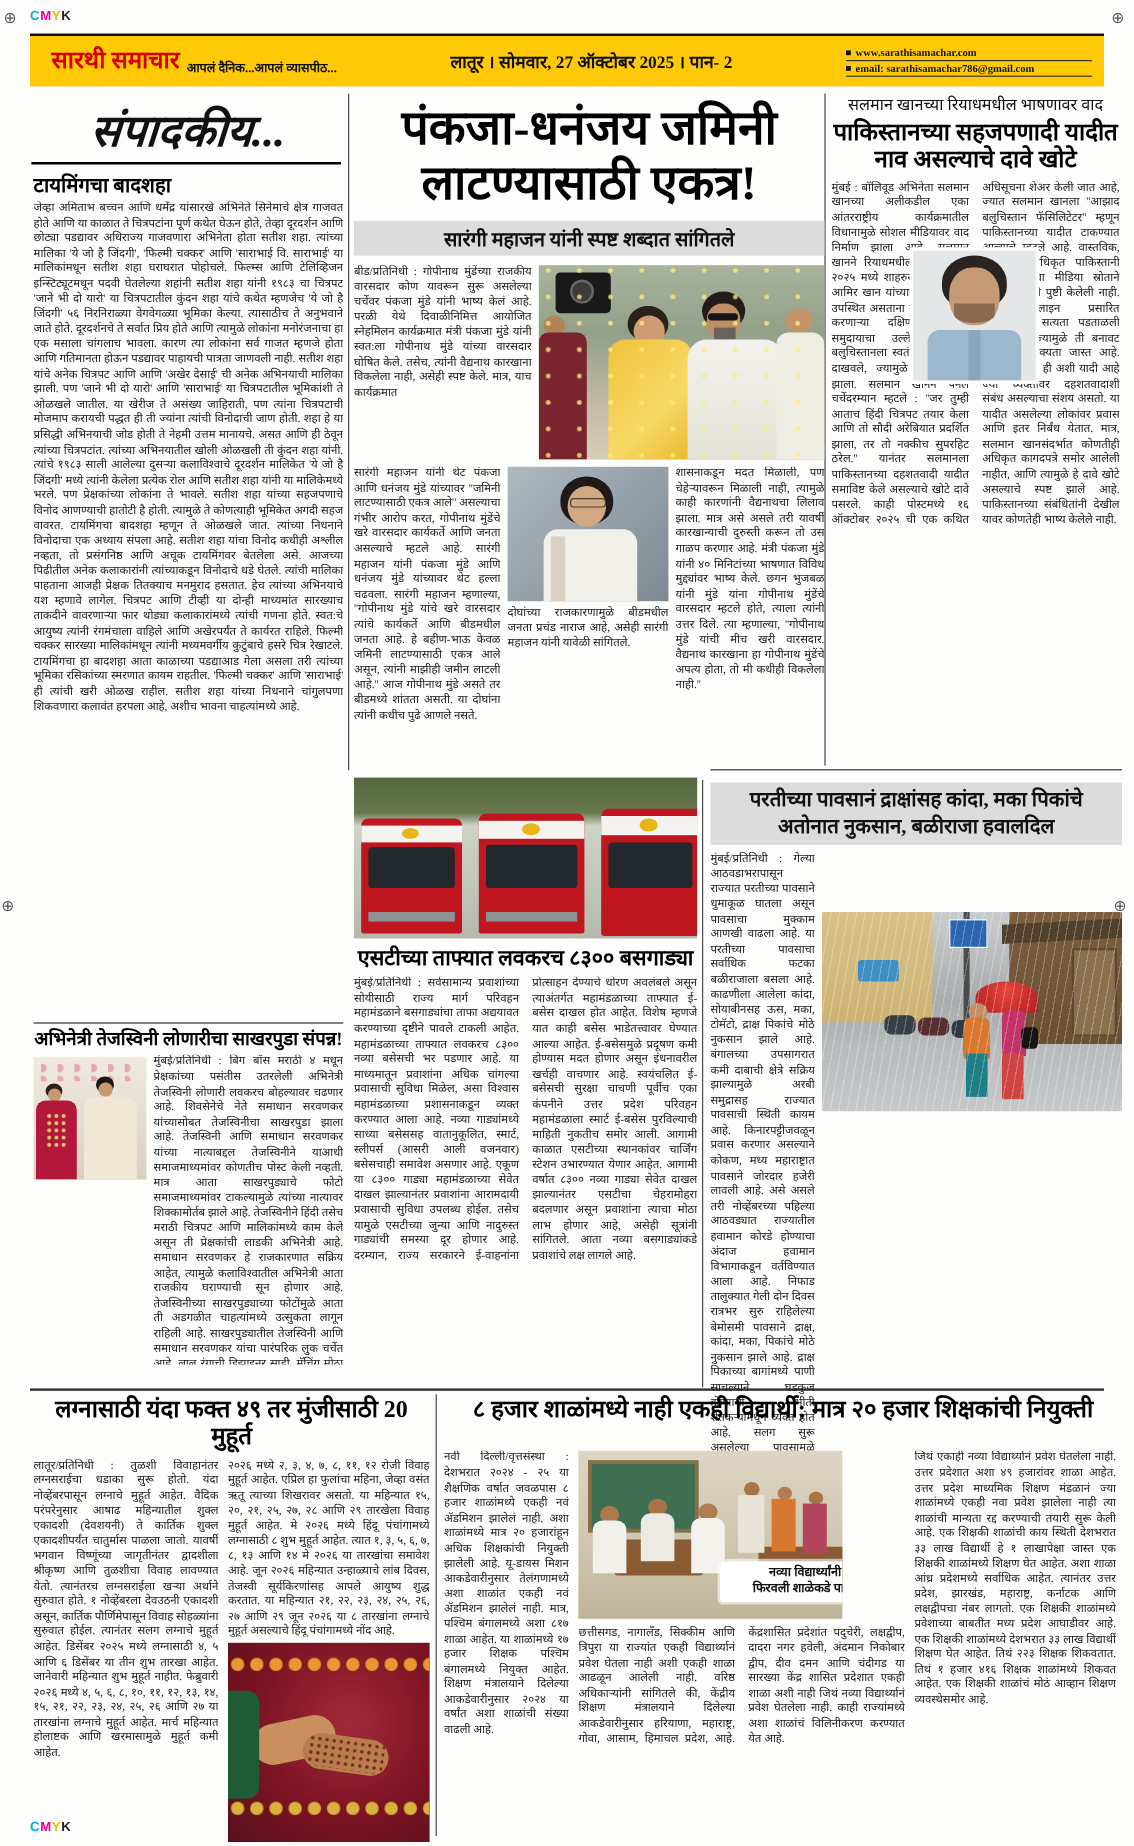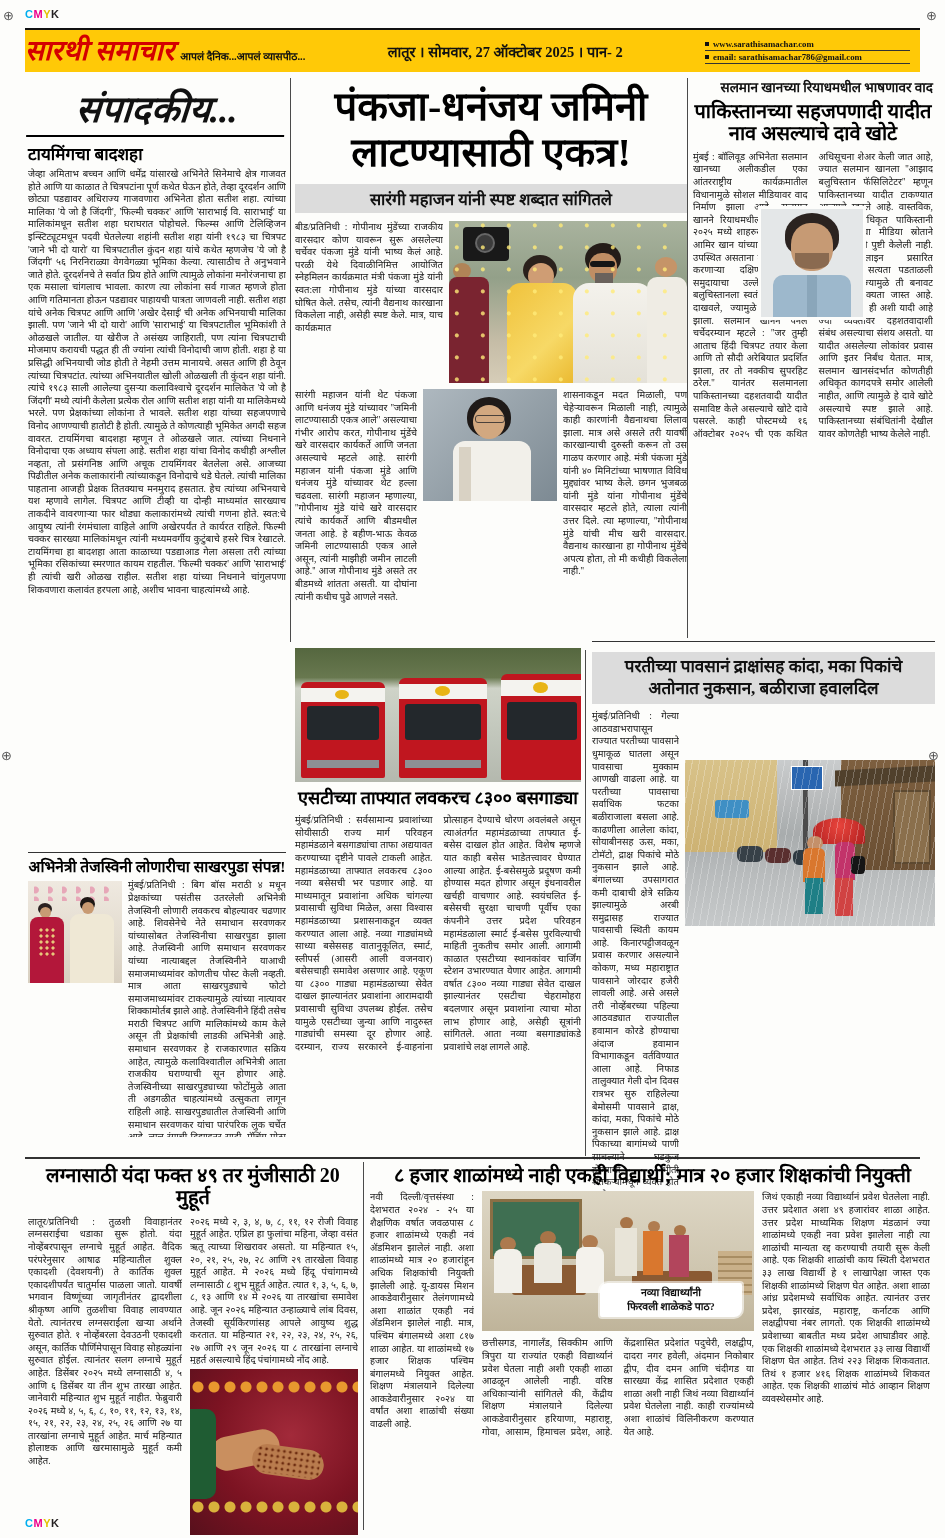--- a/index.html
+++ b/index.html
@@ -3,28 +3,28 @@
 <meta charset="utf-8">
 <style>
   html,body{margin:0;padding:0;}
   body{width:945px;height:1538px;position:relative;background:#fdfdfb;font-family:"Liberation Serif",serif;color:#111;overflow:hidden;}
   .abs{position:absolute;}
   .vrule{position:absolute;width:1px;background:#4a4a4a;}
   .hrule{position:absolute;height:1px;background:#333;}
   .body-text{font-size:9.5px;line-height:12.6px;text-align:justify;color:#1a1a1a;overflow:hidden;}
   .cols2{column-count:2;column-gap:11px;}
   .headline{font-weight:bold;color:#000;line-height:1.12;}
-  .kicker{font-weight:bold;text-align:right;}
+  .kicker{font-weight:normal;text-align:center;}
   .subbar{background:#dcdcdc;font-weight:bold;text-align:center;}
   .mark{color:#555;font-size:13px;font-family:"DejaVu Sans",sans-serif;}
   .cmyk span{font-weight:bold;font-size:11px;font-family:"Liberation Sans",sans-serif;letter-spacing:.5px;}
   .c-c{color:#00aeef}.c-m{color:#ec008c}.c-y{color:#e3c000}.c-k{color:#231f20}
   
   .masthead{position:absolute;left:25px;top:28px;width:895px;height:42px;background:#ffc907;border-top:2px solid #111;display:flex;align-items:center;}
-  .mast-title{color:#d40000;font-weight:bold;font-size:28px;line-height:1;white-space:nowrap;font-style:italic;}
+  .mast-title{color:#d40000;font-weight:bold;font-size:20px;line-height:1;padding-left:18px;white-space:nowrap;}
   .mast-tag{font-size:10.5px;font-weight:bold;color:#111;padding-left:6px;padding-top:10px;white-space:nowrap;}
   .mast-date{flex:1;text-align:center;font-weight:bold;font-size:14.5px;color:#111;white-space:nowrap;}
   .mast-contact{width:205px;font-size:8.8px;font-weight:bold;color:#111;padding-right:10px;}
   .mast-contact .row{display:flex;align-items:center;border-bottom:1px solid #333;padding:1px 0;}
   .sqbullet{display:inline-block;width:4px;height:4px;background:#111;margin-right:4px;flex:none;}
   
   .ph{position:absolute;overflow:hidden;}
   .ph *{position:absolute;}
   .cap-box{background:#fff;border-radius:8px 2px 8px 2px;text-align:center;font-weight:bold;font-size:10.5px;line-height:14px;padding:3px 5px;box-shadow:0 0 0 2px rgba(255,255,255,.6);}
 </style>
@@ -111,20 +111,21 @@
   <div style="display:flex;margin-top:6px;">
     <div class="body-text" style="width:122px;height:220px;flex:none;">सारंगी महाजन यांनी थेट पंकजा आणि धनंजय मुंडे यांच्यावर ''जमिनी लाटण्यासाठी एकत्र आले'' असल्याचा गंभीर आरोप करत, गोपीनाथ मुंडेंचे खरे वारसदार कार्यकर्ते आणि जनता असल्याचे म्हटले आहे. सारंगी महाजन यांनी पंकजा मुंडे आणि धनंजय मुंडे यांच्यावर थेट हल्ला चढवला. सारंगी महाजन म्हणाल्या, ''गोपीनाथ मुंडे यांचे खरे वारसदार त्यांचे कार्यकर्ते आणि बीडमधील जनता आहे. हे बहीण-भाऊ केवळ जमिनी लाटण्यासाठी एकत्र आले असून, त्यांनी माझीही जमीन लाटली आहे.'' आज गोपीनाथ मुंडे असते तर बीडमध्ये शांतता असती. या दोघांना त्यांनी कधीच पुढे आणले नसते.</div>
     <div style="width:134px;flex:none;margin:0 6px;">
       <div class="ph" style="position:relative;width:134px;height:112px;background:linear-gradient(135deg,#aeb8bf 0%,#7d8a93 100%);">
         <div style="left:44px;top:8px;width:44px;height:40px;border-radius:50% 50% 45% 45%;background:#1f1a18;"></div>
         <div style="left:50px;top:16px;width:32px;height:34px;border-radius:50%;background:#d2a880;"></div>
         <div style="left:52px;top:26px;width:28px;height:6px;border:1.5px solid #4a413b;border-radius:3px;background:transparent;"></div>
         <div style="left:30px;top:52px;width:78px;height:60px;border-radius:12px 12px 0 0;background:#f2f0ea;"></div>
         <div style="left:36px;top:58px;width:12px;height:54px;background:#d9d2c4;"></div>
       </div>
+      <div class="body-text" style="height:102px;margin-top:4px;">दोघांच्या राजकारणामुळे बीडमधील जनता प्रचंड नाराज आहे, असेही सारंगी महाजन यांनी यावेळी सांगितले.</div>
     </div>
     <div class="body-text" style="width:124px;height:220px;flex:none;">शासनाकडून मदत मिळाली, पण चेहेऱ्यावरून मिळाली नाही, त्यामुळे काही कारणांनी वैद्यनाथचा लिलाव झाला. मात्र असे असले तरी यावर्षी कारखान्याची दुरुस्ती करून तो उस गाळप करणार आहे. मंत्री पंकजा मुंडे यांनी ४० मिनिटांच्या भाषणात विविध मुद्द्यांवर भाष्य केले. छगन भुजबळ यांनी मुंडे यांना गोपीनाथ मुंडेंचे वारसदार म्हटले होते, त्याला त्यांनी उत्तर दिले. त्या म्हणाल्या, ''गोपीनाथ मुंडे यांची मीच खरी वारसदार. वैद्यनाथ कारखाना हा गोपीनाथ मुंडेंचे अपत्य होता, तो मी कधीही विकलेला नाही.''</div>
   </div>
 </div>
 
 <div class="ph" style="left:295px;top:648px;width:286px;height:134px;background:linear-gradient(180deg,#55673f 0%,#68784f 22%,#cfd3c8 30%,#c3c8bd 60%,#b4b8ae 100%);">
   <div style="left:6px;top:34px;width:84px;height:96px;background:#c0161f;border-radius:6px 6px 2px 2px;"></div>
   <div style="left:6px;top:40px;width:84px;height:14px;background:#f4f3ef;"></div>
   <div style="left:40px;top:42px;width:14px;height:9px;border-radius:50%;background:#e8b416;"></div>
   <div style="left:12px;top:58px;width:72px;height:34px;background:#23282c;border-radius:3px;"></div>
@@ -200,24 +201,24 @@
         <div style="left:0px;top:10px;width:168px;height:16px;background:radial-gradient(circle at 8px 8px,#e8982e 5px,transparent 6px) 0 0/16px 16px repeat;"></div>
         <div style="left:0px;top:130px;width:168px;height:16px;background:radial-gradient(circle at 8px 8px,#d9b23c 5px,transparent 6px) 0 0/16px 16px repeat;"></div>
         <div style="left:0px;top:40px;width:26px;height:90px;background:#1f5c33;border-radius:0 10px 10px 0;"></div>
       </div>
     </div>
   </div>
 </div>
 
 <div class="abs" style="left:370px;top:1164px;width:565px;">
   <div class="headline" style="font-size:20px;text-align:center;white-space:nowrap;">८ हजार शाळांमध्ये नाही एकही विद्यार्थी; मात्र २० हजार शिक्षकांची नियुक्ती</div>
-  <div style="display:flex;margin-top:5px;">
+  <div style="display:flex;margin-top:23px;">
     <div class="body-text" style="width:104px;height:330px;flex:none;">नवी दिल्ली/वृत्तसंस्था : देशभरात २०२४ - २५ या शैक्षणिक वर्षात जवळपास ८ हजार शाळांमध्ये एकही नवं ॲडमिशन झालेलं नाही. अशा शाळांमध्ये मात्र २० हजारांहून अधिक शिक्षकांची नियुक्ती झालेली आहे. यू-डायस मिशन आकडेवारीनुसार तेलंगणामध्ये अशा शाळांत एकही नवं ॲडमिशन झालेलं नाही. मात्र, पश्चिम बंगालमध्ये अशा ८१७ शाळा आहेत. या शाळांमध्ये १७ हजार शिक्षक पश्चिम बंगालमध्ये नियुक्त आहेत. शिक्षण मंत्रालयाने दिलेल्या आकडेवारीनुसार २०२४ या वर्षांत अशा शाळांची संख्या वाढली आहे.</div>
     <div style="width:272px;flex:none;margin:0 8px;">
-      <div class="ph" style="position:relative;width:272px;height:140px;background:linear-gradient(180deg,#ddd6c4 0%,#cfc6b0 55%,#bfb49a 100%);">
+      <div class="ph" style="position:relative;width:220px;height:140px;background:linear-gradient(180deg,#ddd6c4 0%,#cfc6b0 55%,#bfb49a 100%);">
         <div style="left:8px;top:8px;width:86px;height:54px;background:#3f6f52;border:3px solid #8a6f45;"></div>
         <div style="left:30px;top:74px;width:74px;height:30px;background:#8a5a33;border-radius:3px;"></div>
         <div style="left:150px;top:80px;width:80px;height:28px;background:#8a5a33;border-radius:3px;"></div>
         <div style="left:18px;top:46px;width:16px;height:14px;border-radius:50%;background:#ad7a4e;"></div>
         <div style="left:12px;top:58px;width:28px;height:44px;background:#f2f0ea;border-radius:8px 8px 0 0;"></div>
         <div style="left:58px;top:40px;width:16px;height:14px;border-radius:50%;background:#a87448;"></div>
         <div style="left:52px;top:52px;width:28px;height:40px;background:#eceae2;border-radius:8px 8px 0 0;"></div>
         <div style="left:100px;top:44px;width:16px;height:14px;border-radius:50%;background:#b07c50;"></div>
         <div style="left:94px;top:56px;width:28px;height:46px;background:#f4f2ec;border-radius:8px 8px 0 0;"></div>
         <div style="left:138px;top:26px;width:13px;height:12px;border-radius:50%;background:#a87448;"></div>

